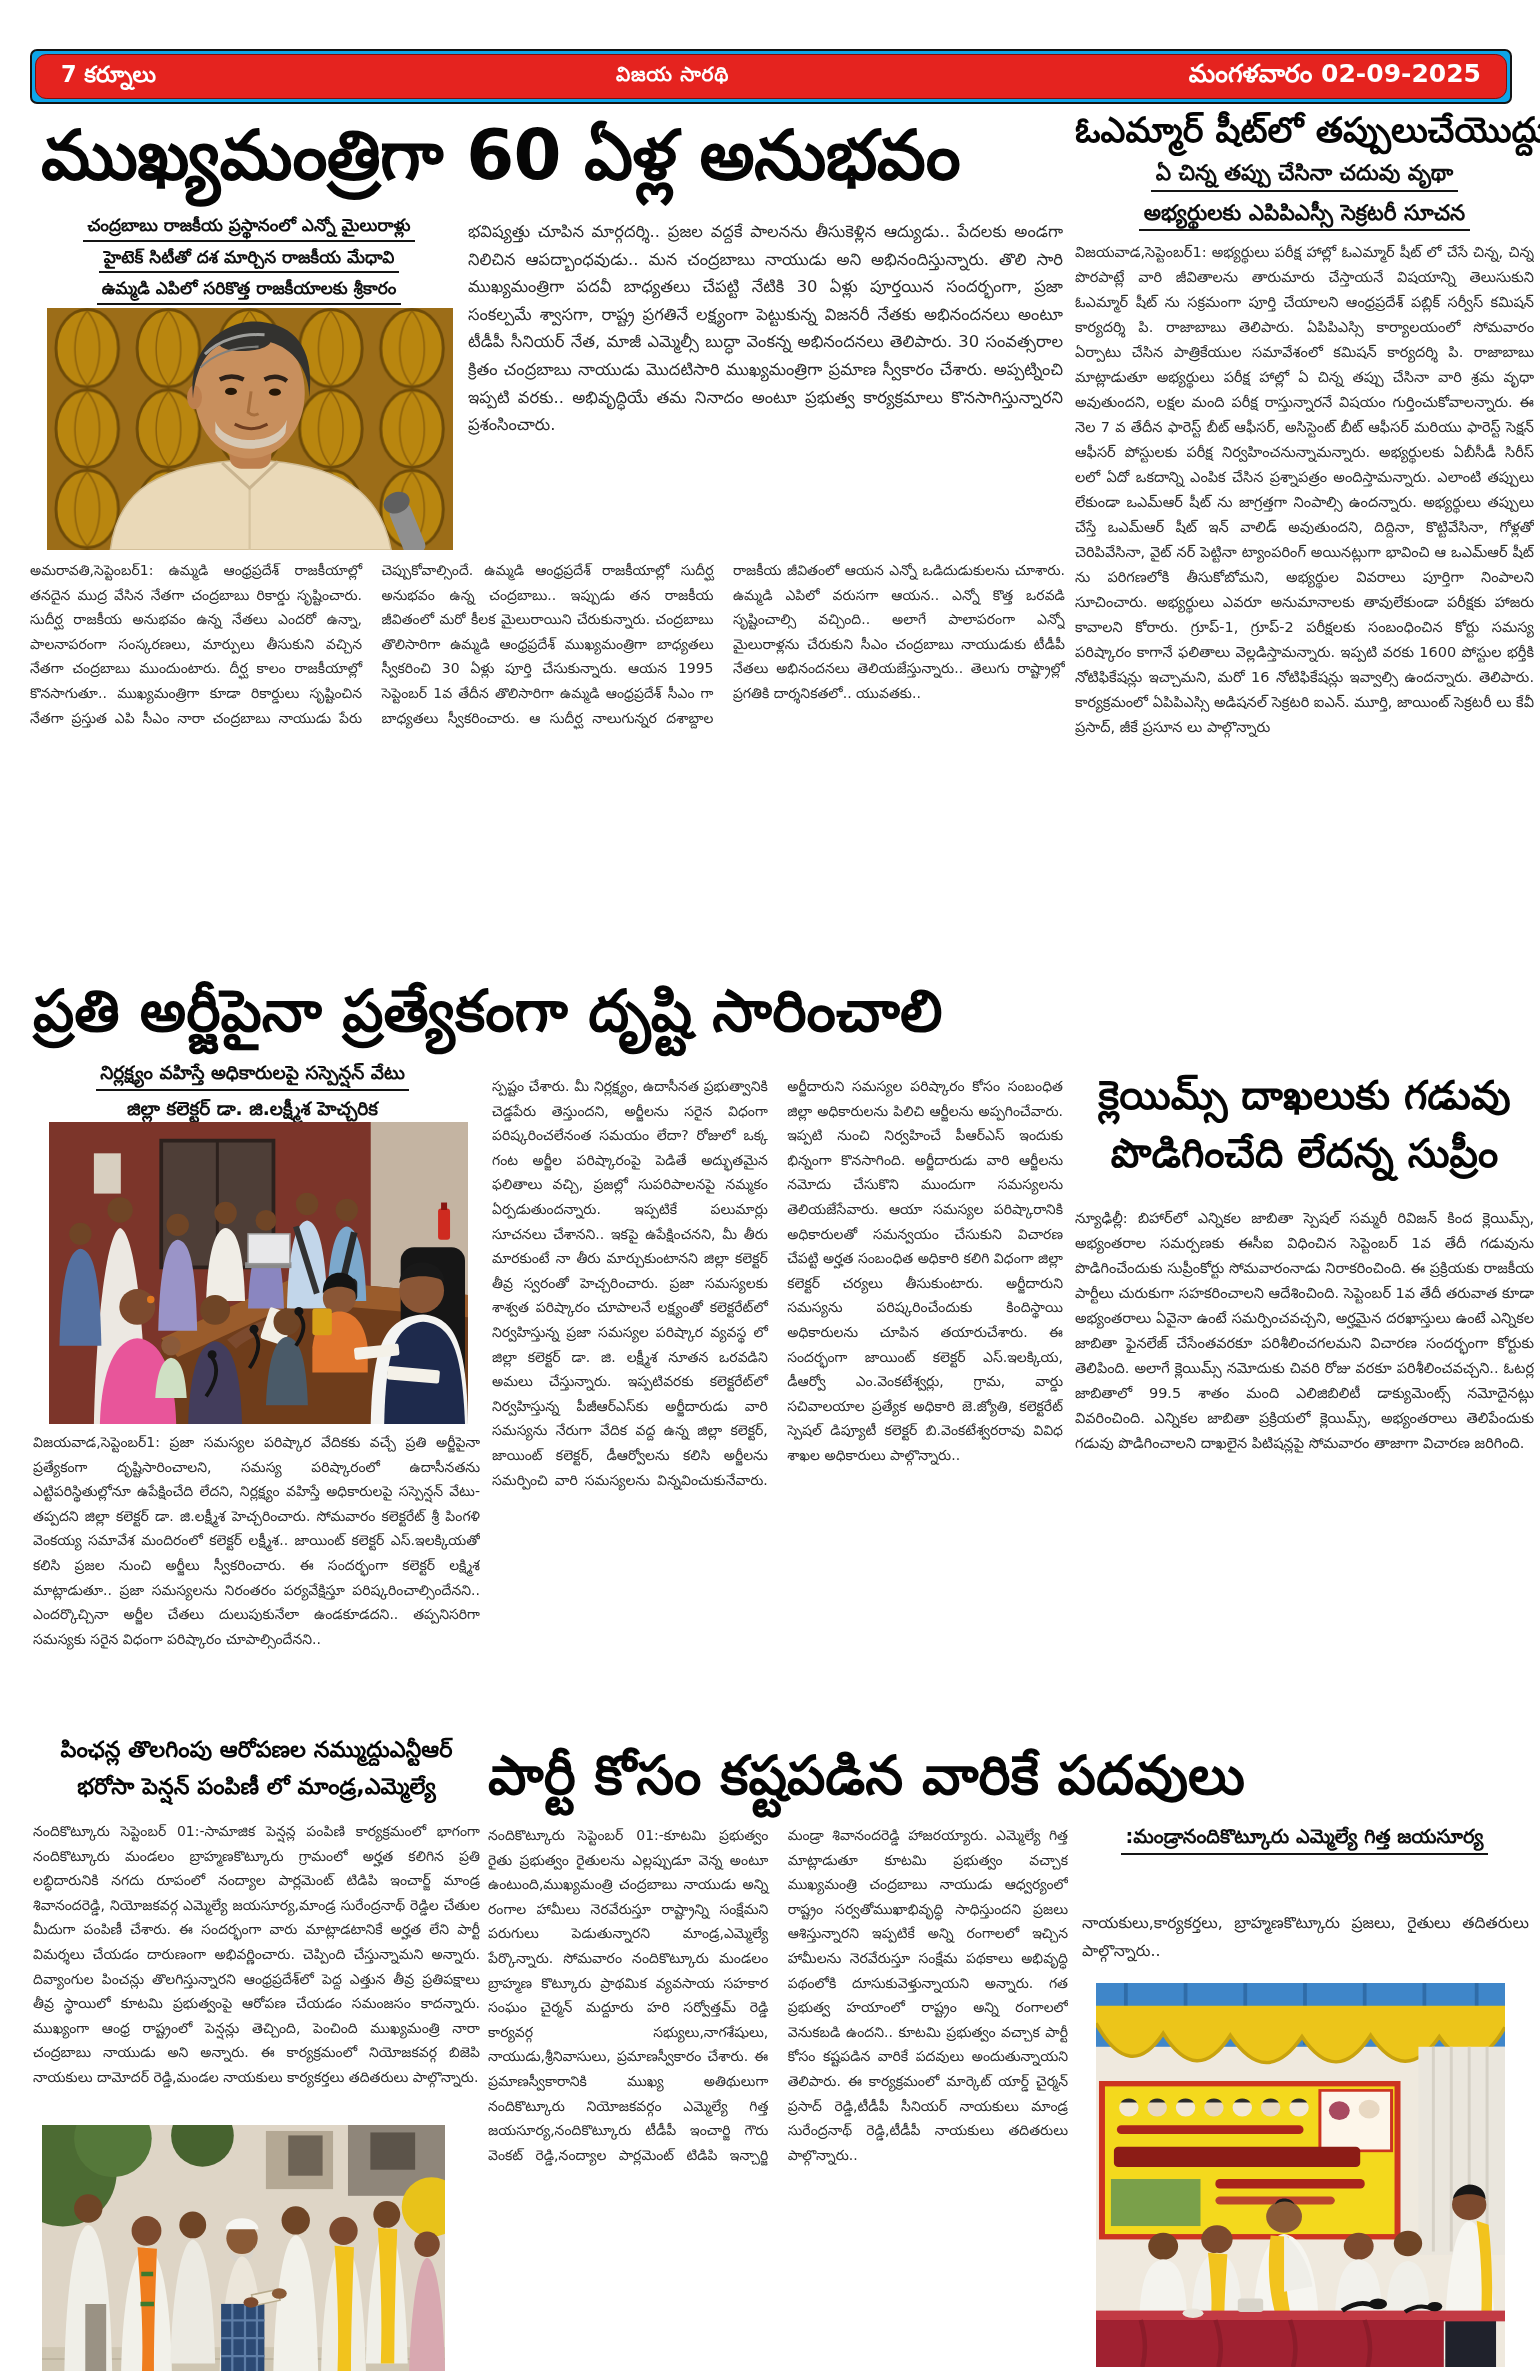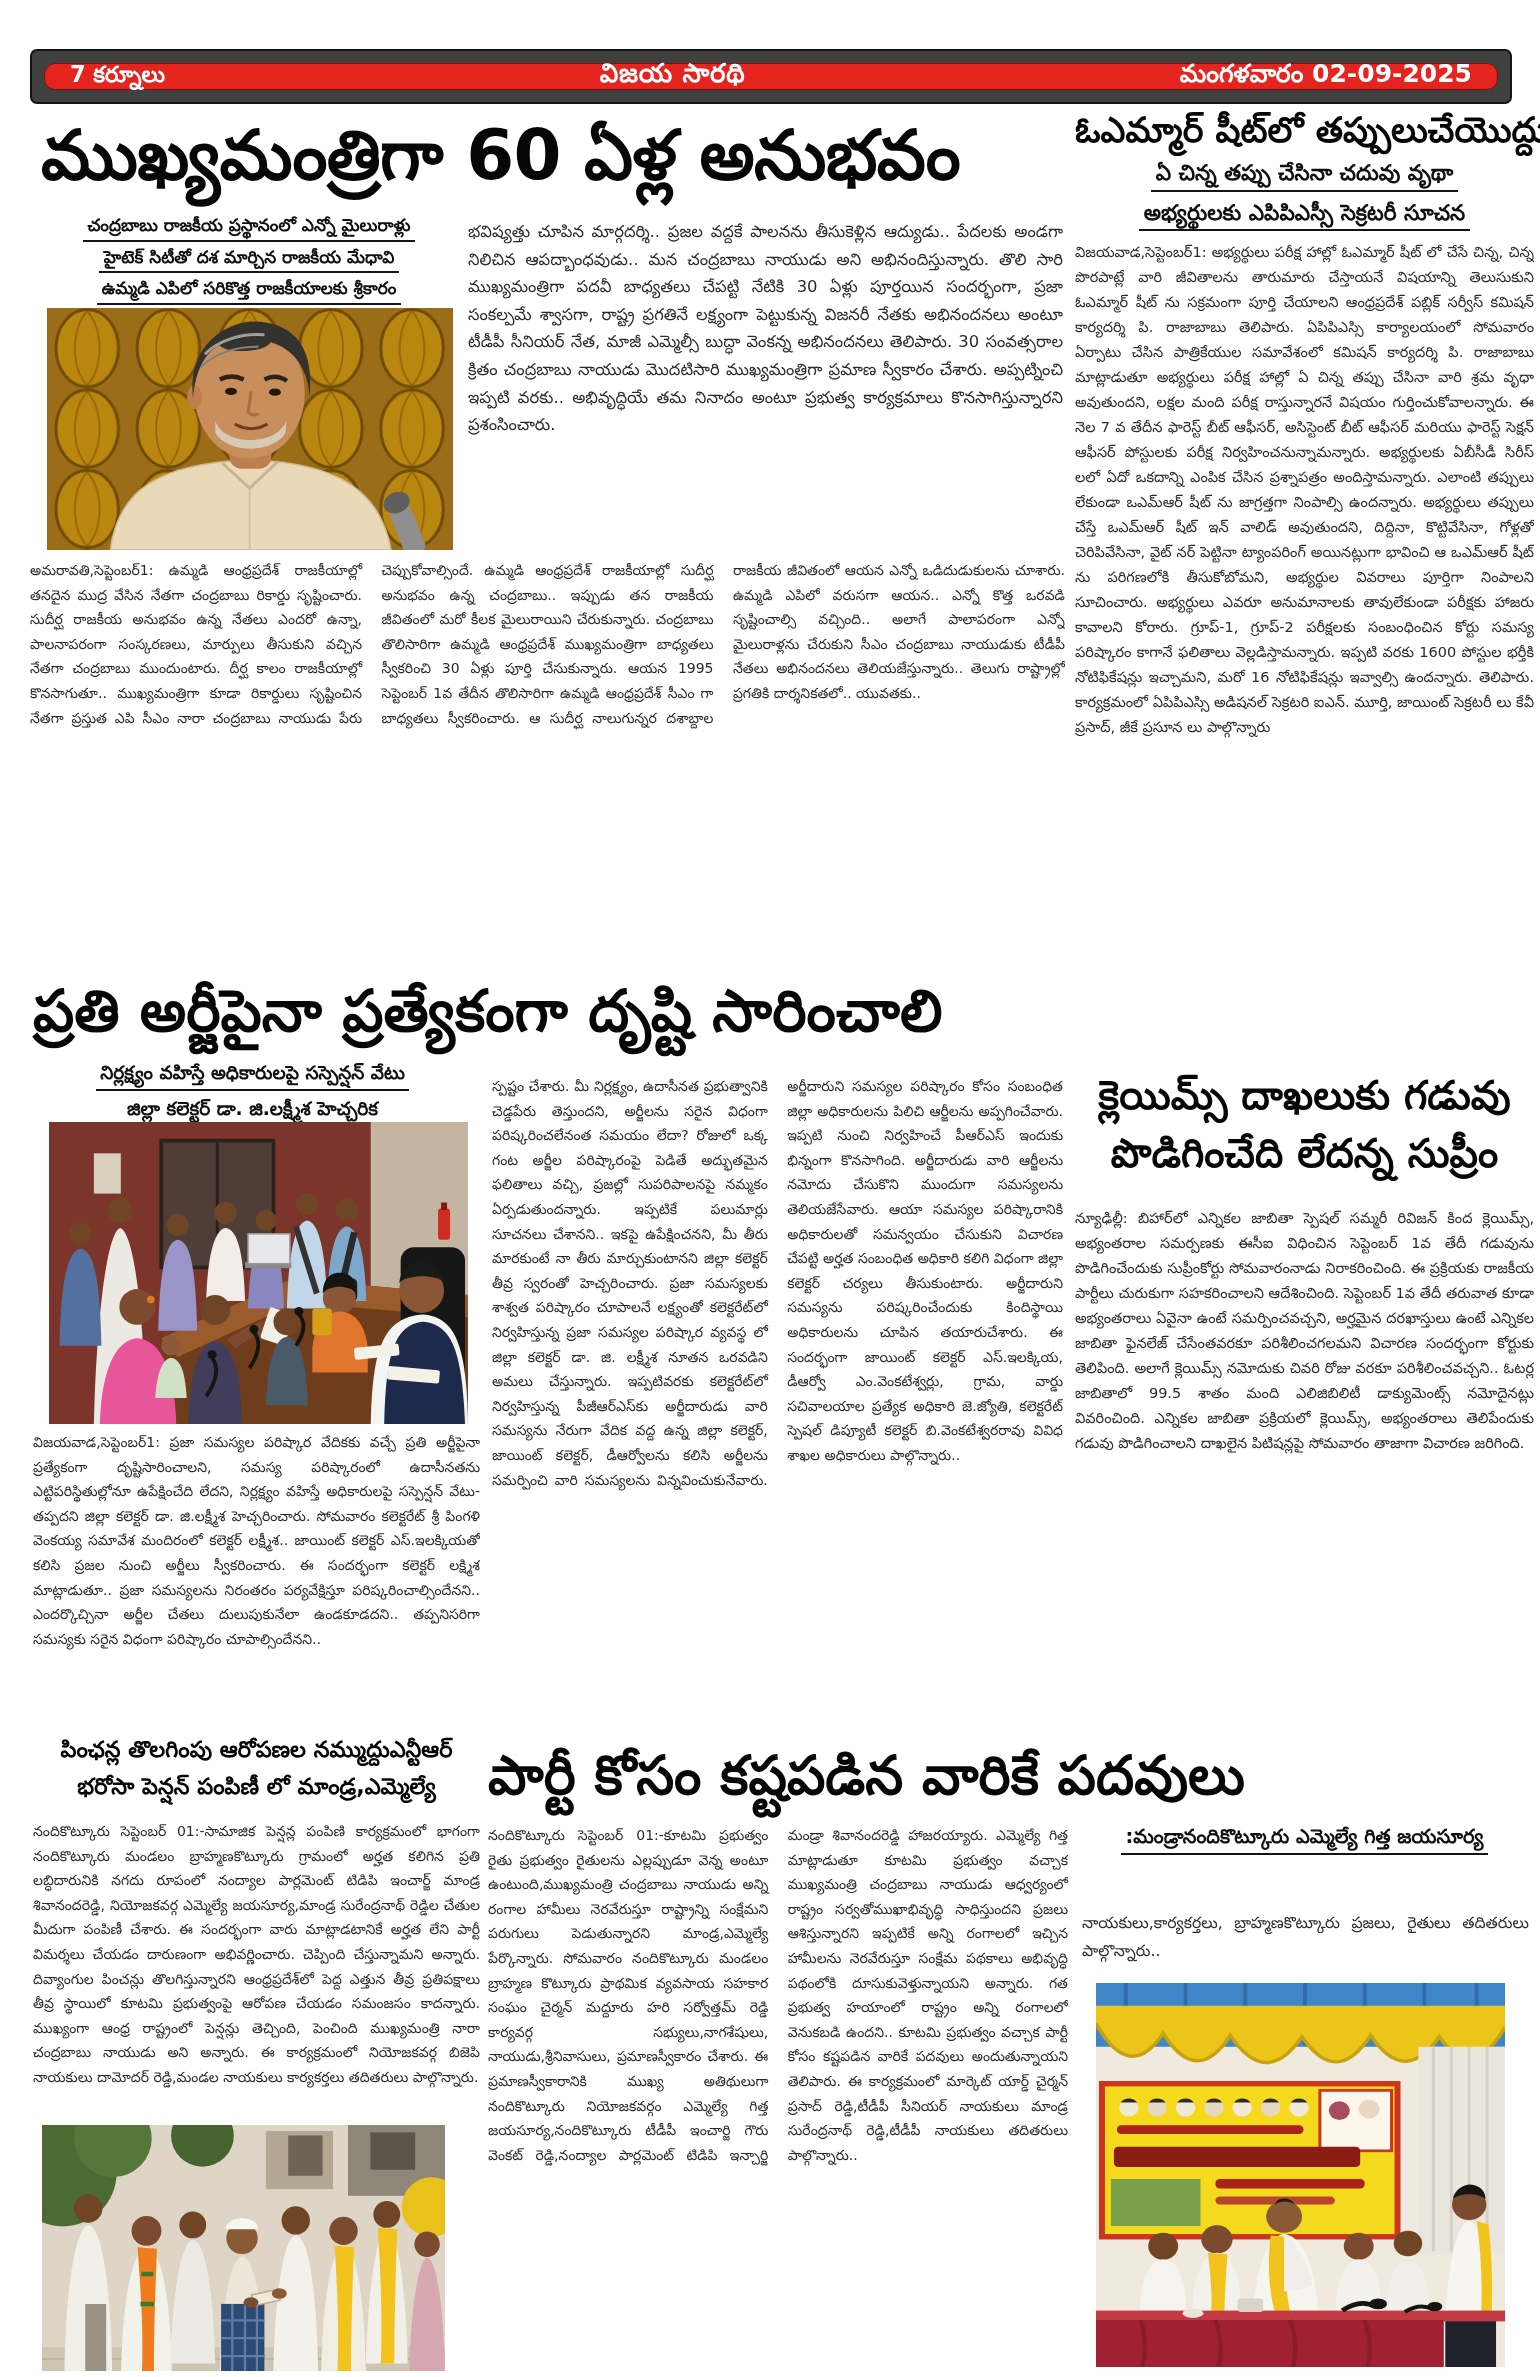--- a/index.html
+++ b/index.html
@@ -3,25 +3,25 @@
 <meta charset="utf-8">
 <style>
   html,body{margin:0;padding:0;background:#9a9a9a;}
   .page{
     position:relative;width:1541px;height:2377px;background:#ffffff;
     font-family:"DejaVu Sans","Liberation Sans",sans-serif;color:#262626;
     overflow:hidden;margin:0 auto;
   }
   .abs{position:absolute;}
   
-  .bar-outer{border:2.2px solid #141414;border-radius:7px;background:#404040;padding:12px;box-sizing:border-box;}
+  .bar-outer{border:2.2px solid #141414;border-radius:7px;background:#0ea5e9;padding:3px;box-sizing:border-box;}
   .bar-inner{background:#e5231f;border:1.5px solid #7e0f0c;border-radius:11.2px;height:100%;
     display:flex;align-items:center;justify-content:space-between;padding:0 25px;box-sizing:border-box;color:#fff;}
   .bar-left{font-size:22.4px;font-weight:bold;}
-  .bar-center{font-size:26px;font-weight:bold;letter-spacing:0.7px;}
+  .bar-center{font-size:20px;font-weight:bold;letter-spacing:0.7px;}
   .bar-right{font-size:25px;font-weight:bold;}
   
   .h-main{font-size:69px;line-height:86px;font-weight:bold;color:#060606;letter-spacing:-0.7px;white-space:nowrap;}
   .h-mid{font-size:58px;line-height:75px;font-weight:bold;color:#060606;white-space:nowrap;}
   .h-party{font-size:54px;line-height:70px;font-weight:bold;color:#060606;white-space:nowrap;}
   .h-right{font-size:35px;line-height:43px;font-weight:bold;color:#060606;text-align:center;white-space:nowrap;}
   .h-sup{font-size:40px;line-height:58px;font-weight:bold;color:#060606;text-align:center;}
   .h-small{font-size:22.4px;line-height:37px;font-weight:bold;color:#060606;text-align:center;}
   
   .deck{text-align:center;}

